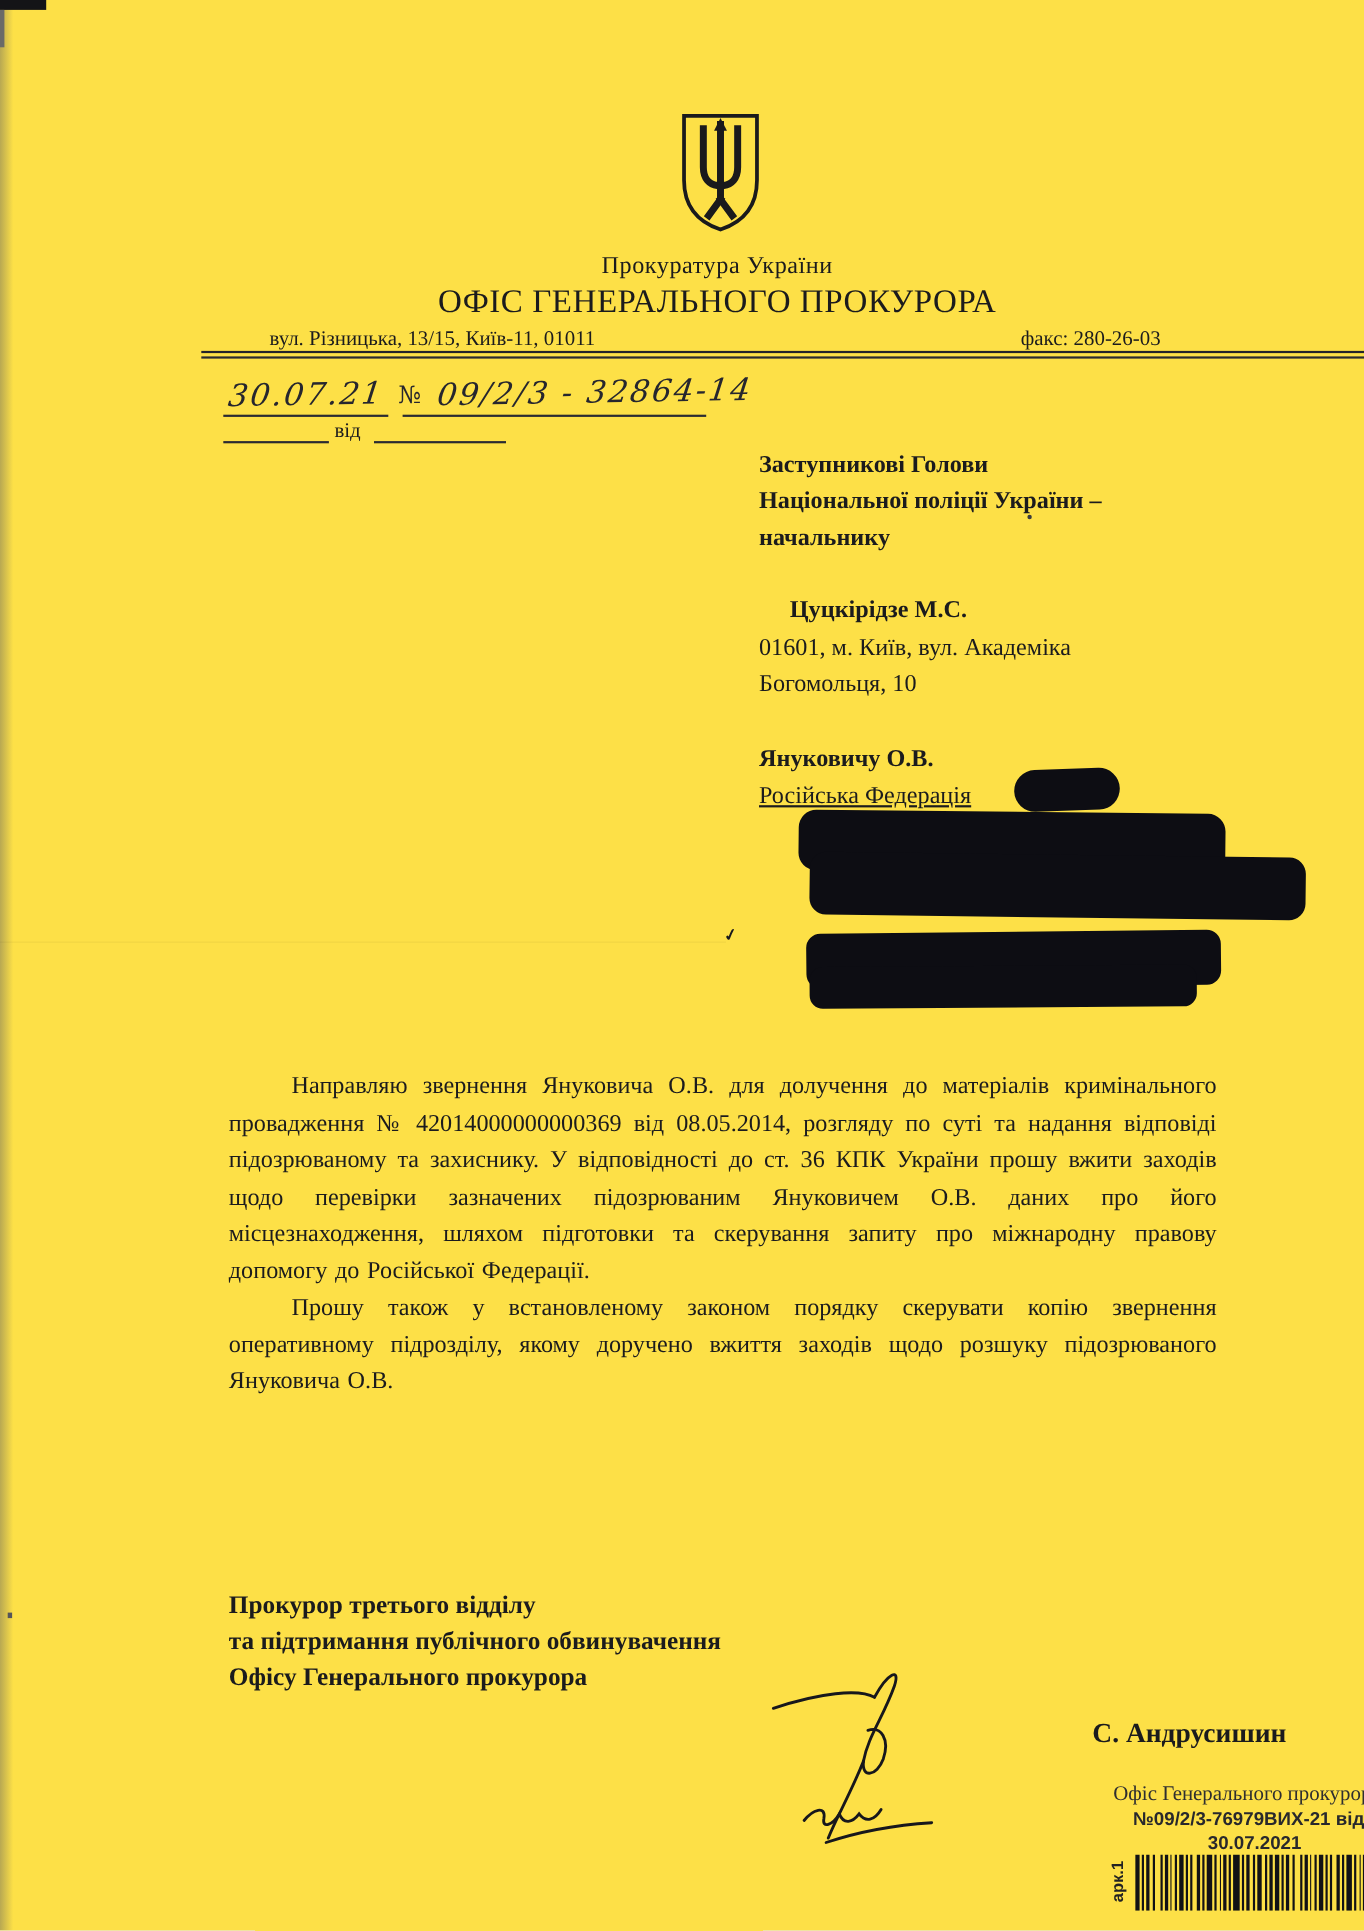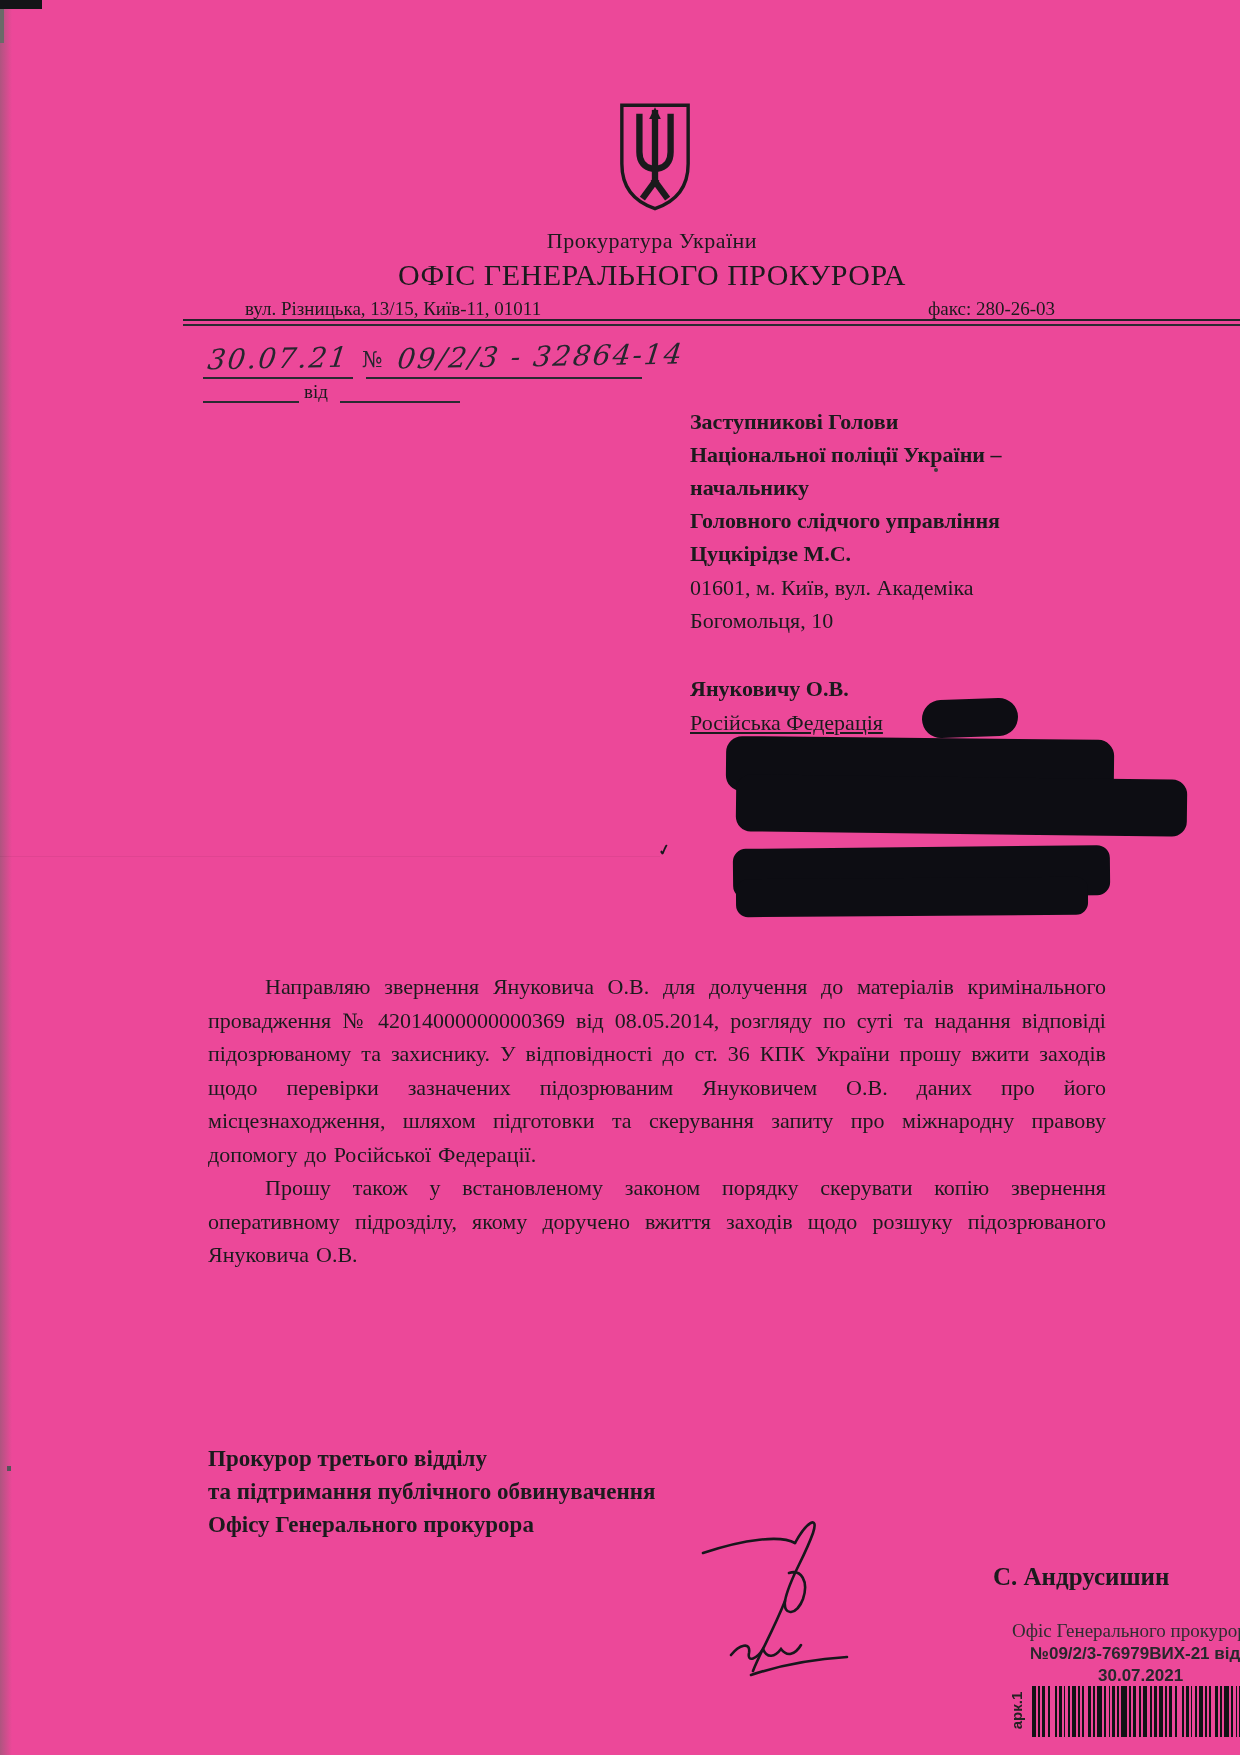--- a/index.html
+++ b/index.html
@@ -1,18 +1,18 @@
 <!DOCTYPE html>
 <html><head>
 <meta charset="utf-8">
 <style>
   html,body{margin:0;padding:0;background:#e8e8e6;}
   .page{
     position:relative;width:1240px;height:1755px;margin:0 auto;
-    background:#ec4899;overflow:hidden;
+    background:#fde047;overflow:hidden;
     font-family:"Liberation Serif", serif;color:#1b1b1d;
   }
   .abs{position:absolute;}
   
   .edge-left{left:0;top:0;width:12px;height:100%;
     background:linear-gradient(90deg, rgba(100,100,96,.45), rgba(100,100,96,0));}
   .corner-bar{left:0;top:0;width:42px;height:9px;background:#141417;}
   .corner-sliver{left:0;top:9px;width:4px;height:34px;background:#6a6a68;}
   .crease{left:0;top:856px;width:660px;height:1px;background:rgba(0,0,0,.05);}
   .speck1{left:934px;top:468px;width:4px;height:4px;border-radius:50%;background:#3c3c3c;}
@@ -102,22 +102,21 @@
   <div class="abs hand hw-num">09/2/3 - 32864-14</div>
   <div class="abs uline ul-a"></div>
   <div class="abs uline ul-b"></div>
   <div class="abs uline ul-c"></div>
   <div class="abs vid">від</div>
   <div class="abs uline ul-d"></div>
 
   <div class="abs rcp b" style="top:405px;">Заступникові Голови</div>
   <div class="abs rcp b" style="top:438px;">Національної поліції України –</div>
   <div class="abs rcp b" style="top:471px;">начальнику</div>
-  <div class="abs rcp b" style="top:504px;">Головного слідчого управління</div>
-  <div class="abs rcp b" style="top:537px;">Цуцкірідзе М.С.</div>
+  <div class="abs rcp b" style="top:537px;margin-left:28px;">Цуцкірідзе М.С.</div>
   <div class="abs rcp" style="top:571px;">01601, м. Київ, вул. Академіка</div>
   <div class="abs rcp" style="top:604px;">Богомольця, 10</div>
 
   <div class="abs rcp b" style="top:672px;">Януковичу О.В.</div>
   <div class="abs rcp" style="top:706px;text-decoration:underline;">Російська Федерація</div>
 
   <div class="abs redact blobA"></div>
   <div class="abs redact blobB"></div>
   <div class="abs redact blobC"></div>
   <div class="abs redact blobD"></div>

